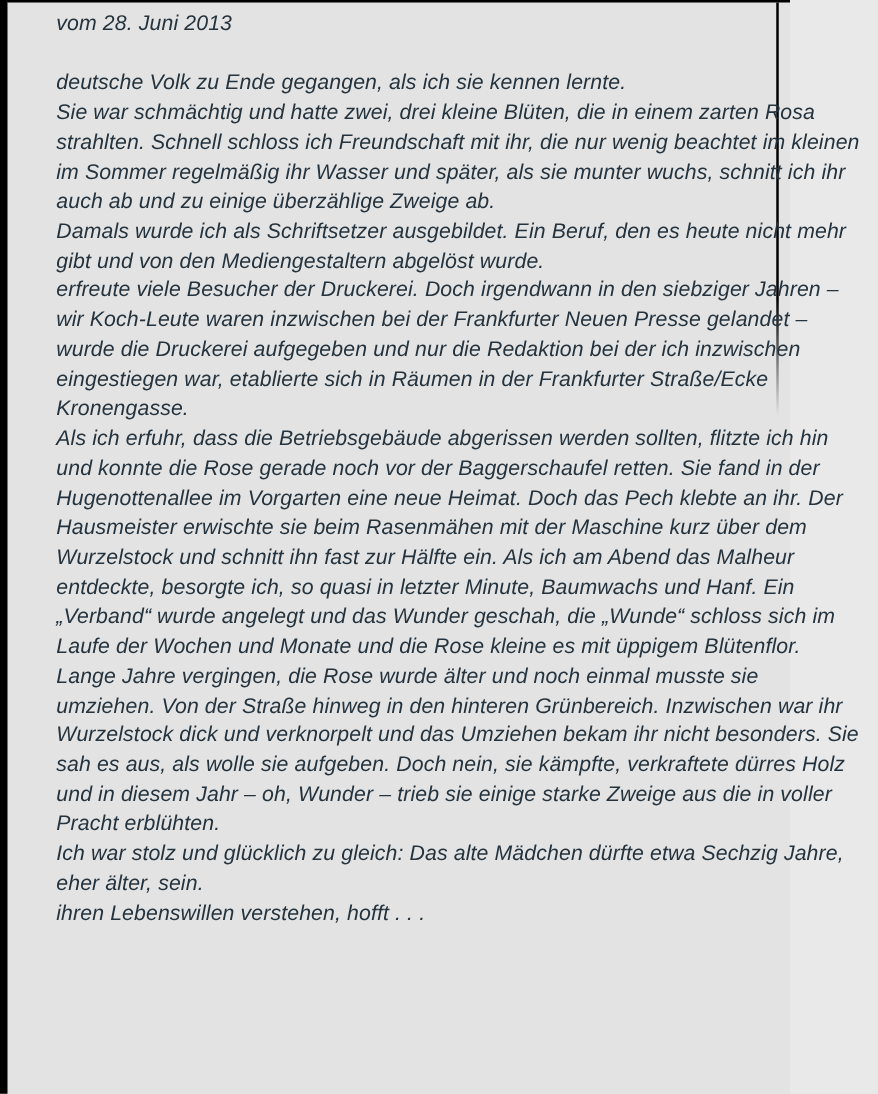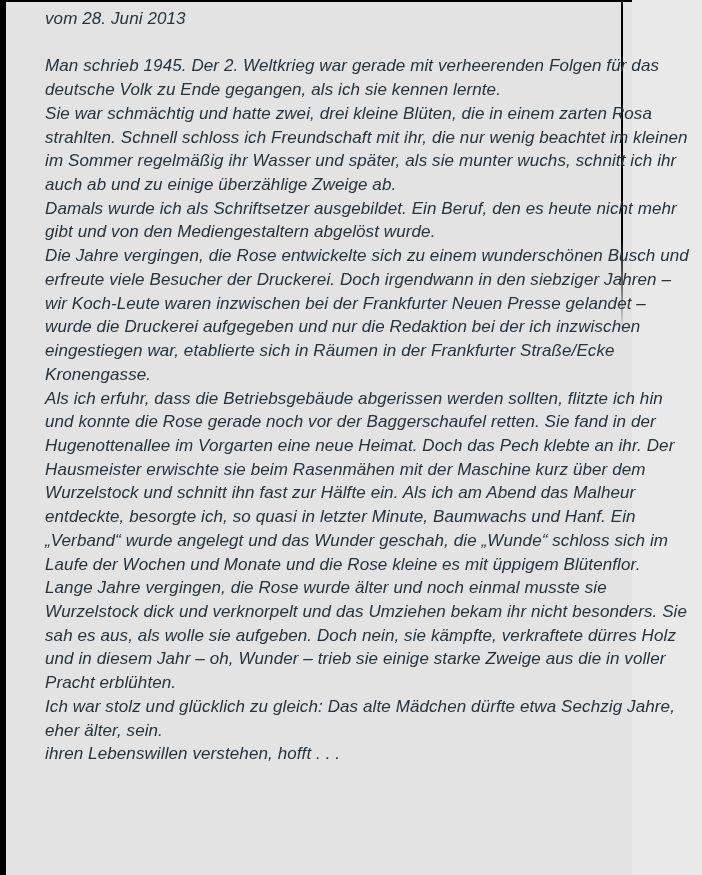--- a/index.html
+++ b/index.html
@@ -50,43 +50,42 @@
   }
 </style>
 </head>
 <body>
 
 <div class="page">
   <div class="right-border"></div>
   <div class="text-block">
       <div class="text-line">vom 28. Juni 2013</div>
       <div class="text-line">&nbsp;</div>
-      <div class="text-line">Man schrieb 1945. Der 2. Weltkrieg war gerade mit verheerenden Folgen für das</div>
       <div class="text-line">deutsche Volk zu Ende gegangen, als ich sie kennen lernte.</div>
       <div class="text-line">Sie war schmächtig und hatte zwei, drei kleine Blüten, die in einem zarten Rosa</div>
       <div class="text-line">strahlten. Schnell schloss ich Freundschaft mit ihr, die nur wenig beachtet im kleinen</div>
       <div class="text-line">im Sommer regelmäßig ihr Wasser und später, als sie munter wuchs, schnitt ich ihr</div>
       <div class="text-line">auch ab und zu einige überzählige Zweige ab.</div>
       <div class="text-line">Damals wurde ich als Schriftsetzer ausgebildet. Ein Beruf, den es heute nicht mehr</div>
       <div class="text-line">gibt und von den Mediengestaltern abgelöst wurde.</div>
-      <div class="text-line">Die Jahre vergingen, die Rose entwickelte sich zu einem wunderschönen Busch und</div>
       <div class="text-line">erfreute viele Besucher der Druckerei. Doch irgendwann in den siebziger Jahren –</div>
       <div class="text-line">wir Koch-Leute waren inzwischen bei der Frankfurter Neuen Presse gelandet –</div>
       <div class="text-line">wurde die Druckerei aufgegeben und nur die Redaktion bei der ich inzwischen</div>
       <div class="text-line">eingestiegen war, etablierte sich in Räumen in der Frankfurter Straße/Ecke</div>
       <div class="text-line">Kronengasse.</div>
       <div class="text-line">Als ich erfuhr, dass die Betriebsgebäude abgerissen werden sollten, flitzte ich hin</div>
       <div class="text-line">und konnte die Rose gerade noch vor der Baggerschaufel retten. Sie fand in der</div>
       <div class="text-line">Hugenottenallee im Vorgarten eine neue Heimat. Doch das Pech klebte an ihr. Der</div>
       <div class="text-line">Hausmeister erwischte sie beim Rasenmähen mit der Maschine kurz über dem</div>
       <div class="text-line">Wurzelstock und schnitt ihn fast zur Hälfte ein. Als ich am Abend das Malheur</div>
       <div class="text-line">entdeckte, besorgte ich, so quasi in letzter Minute, Baumwachs und Hanf. Ein</div>
       <div class="text-line">„Verband“ wurde angelegt und das Wunder geschah, die „Wunde“ schloss sich im</div>
       <div class="text-line">Laufe der Wochen und Monate und die Rose kleine es mit üppigem Blütenflor.</div>
       <div class="text-line">Lange Jahre vergingen, die Rose wurde älter und noch einmal musste sie</div>
+      <div class="text-line">umziehen. Von der Straße hinweg in den hinteren Grünbereich. Inzwischen war ihr</div>
       <div class="text-line">Wurzelstock dick und verknorpelt und das Umziehen bekam ihr nicht besonders. Sie</div>
       <div class="text-line">sah es aus, als wolle sie aufgeben. Doch nein, sie kämpfte, verkraftete dürres Holz</div>
       <div class="text-line">und in diesem Jahr – oh, Wunder – trieb sie einige starke Zweige aus die in voller</div>
       <div class="text-line">Pracht erblühten.</div>
       <div class="text-line">Ich war stolz und glücklich zu gleich: Das alte Mädchen dürfte etwa Sechzig Jahre,</div>
       <div class="text-line">eher älter, sein.</div>
       <div class="text-line">ihren Lebenswillen verstehen, hofft . . .</div>
     </div>
 </div>
 

